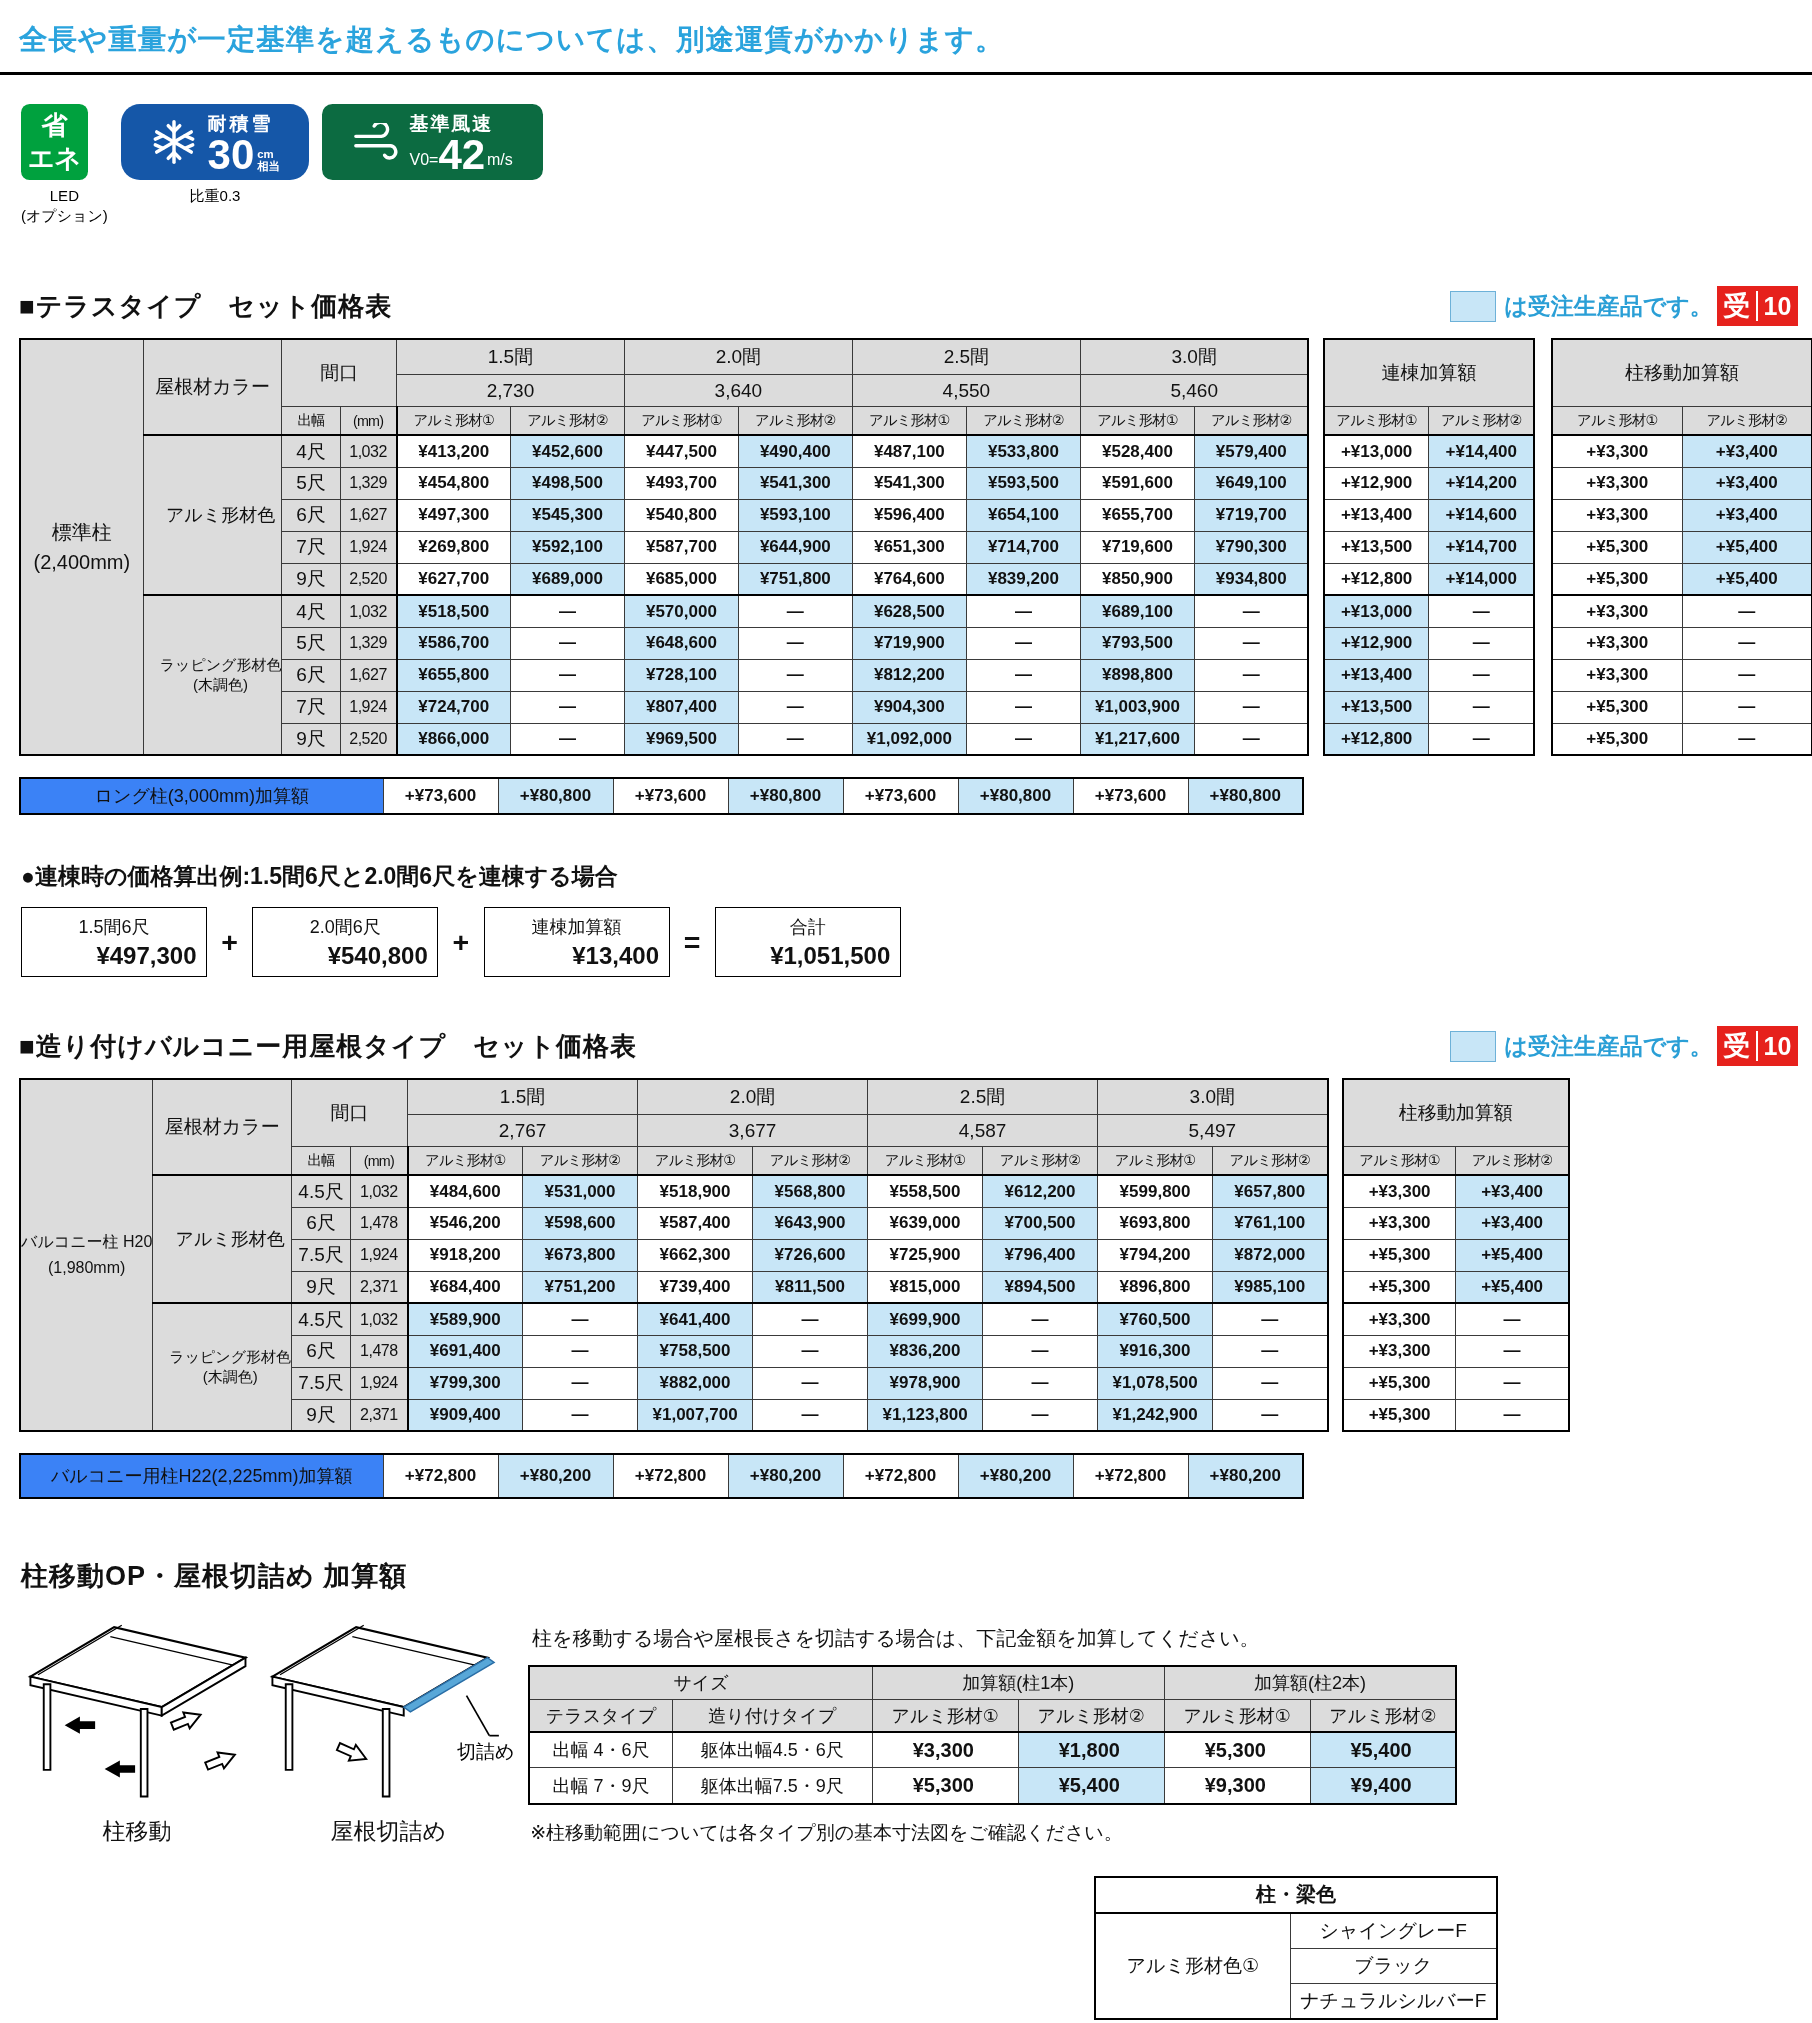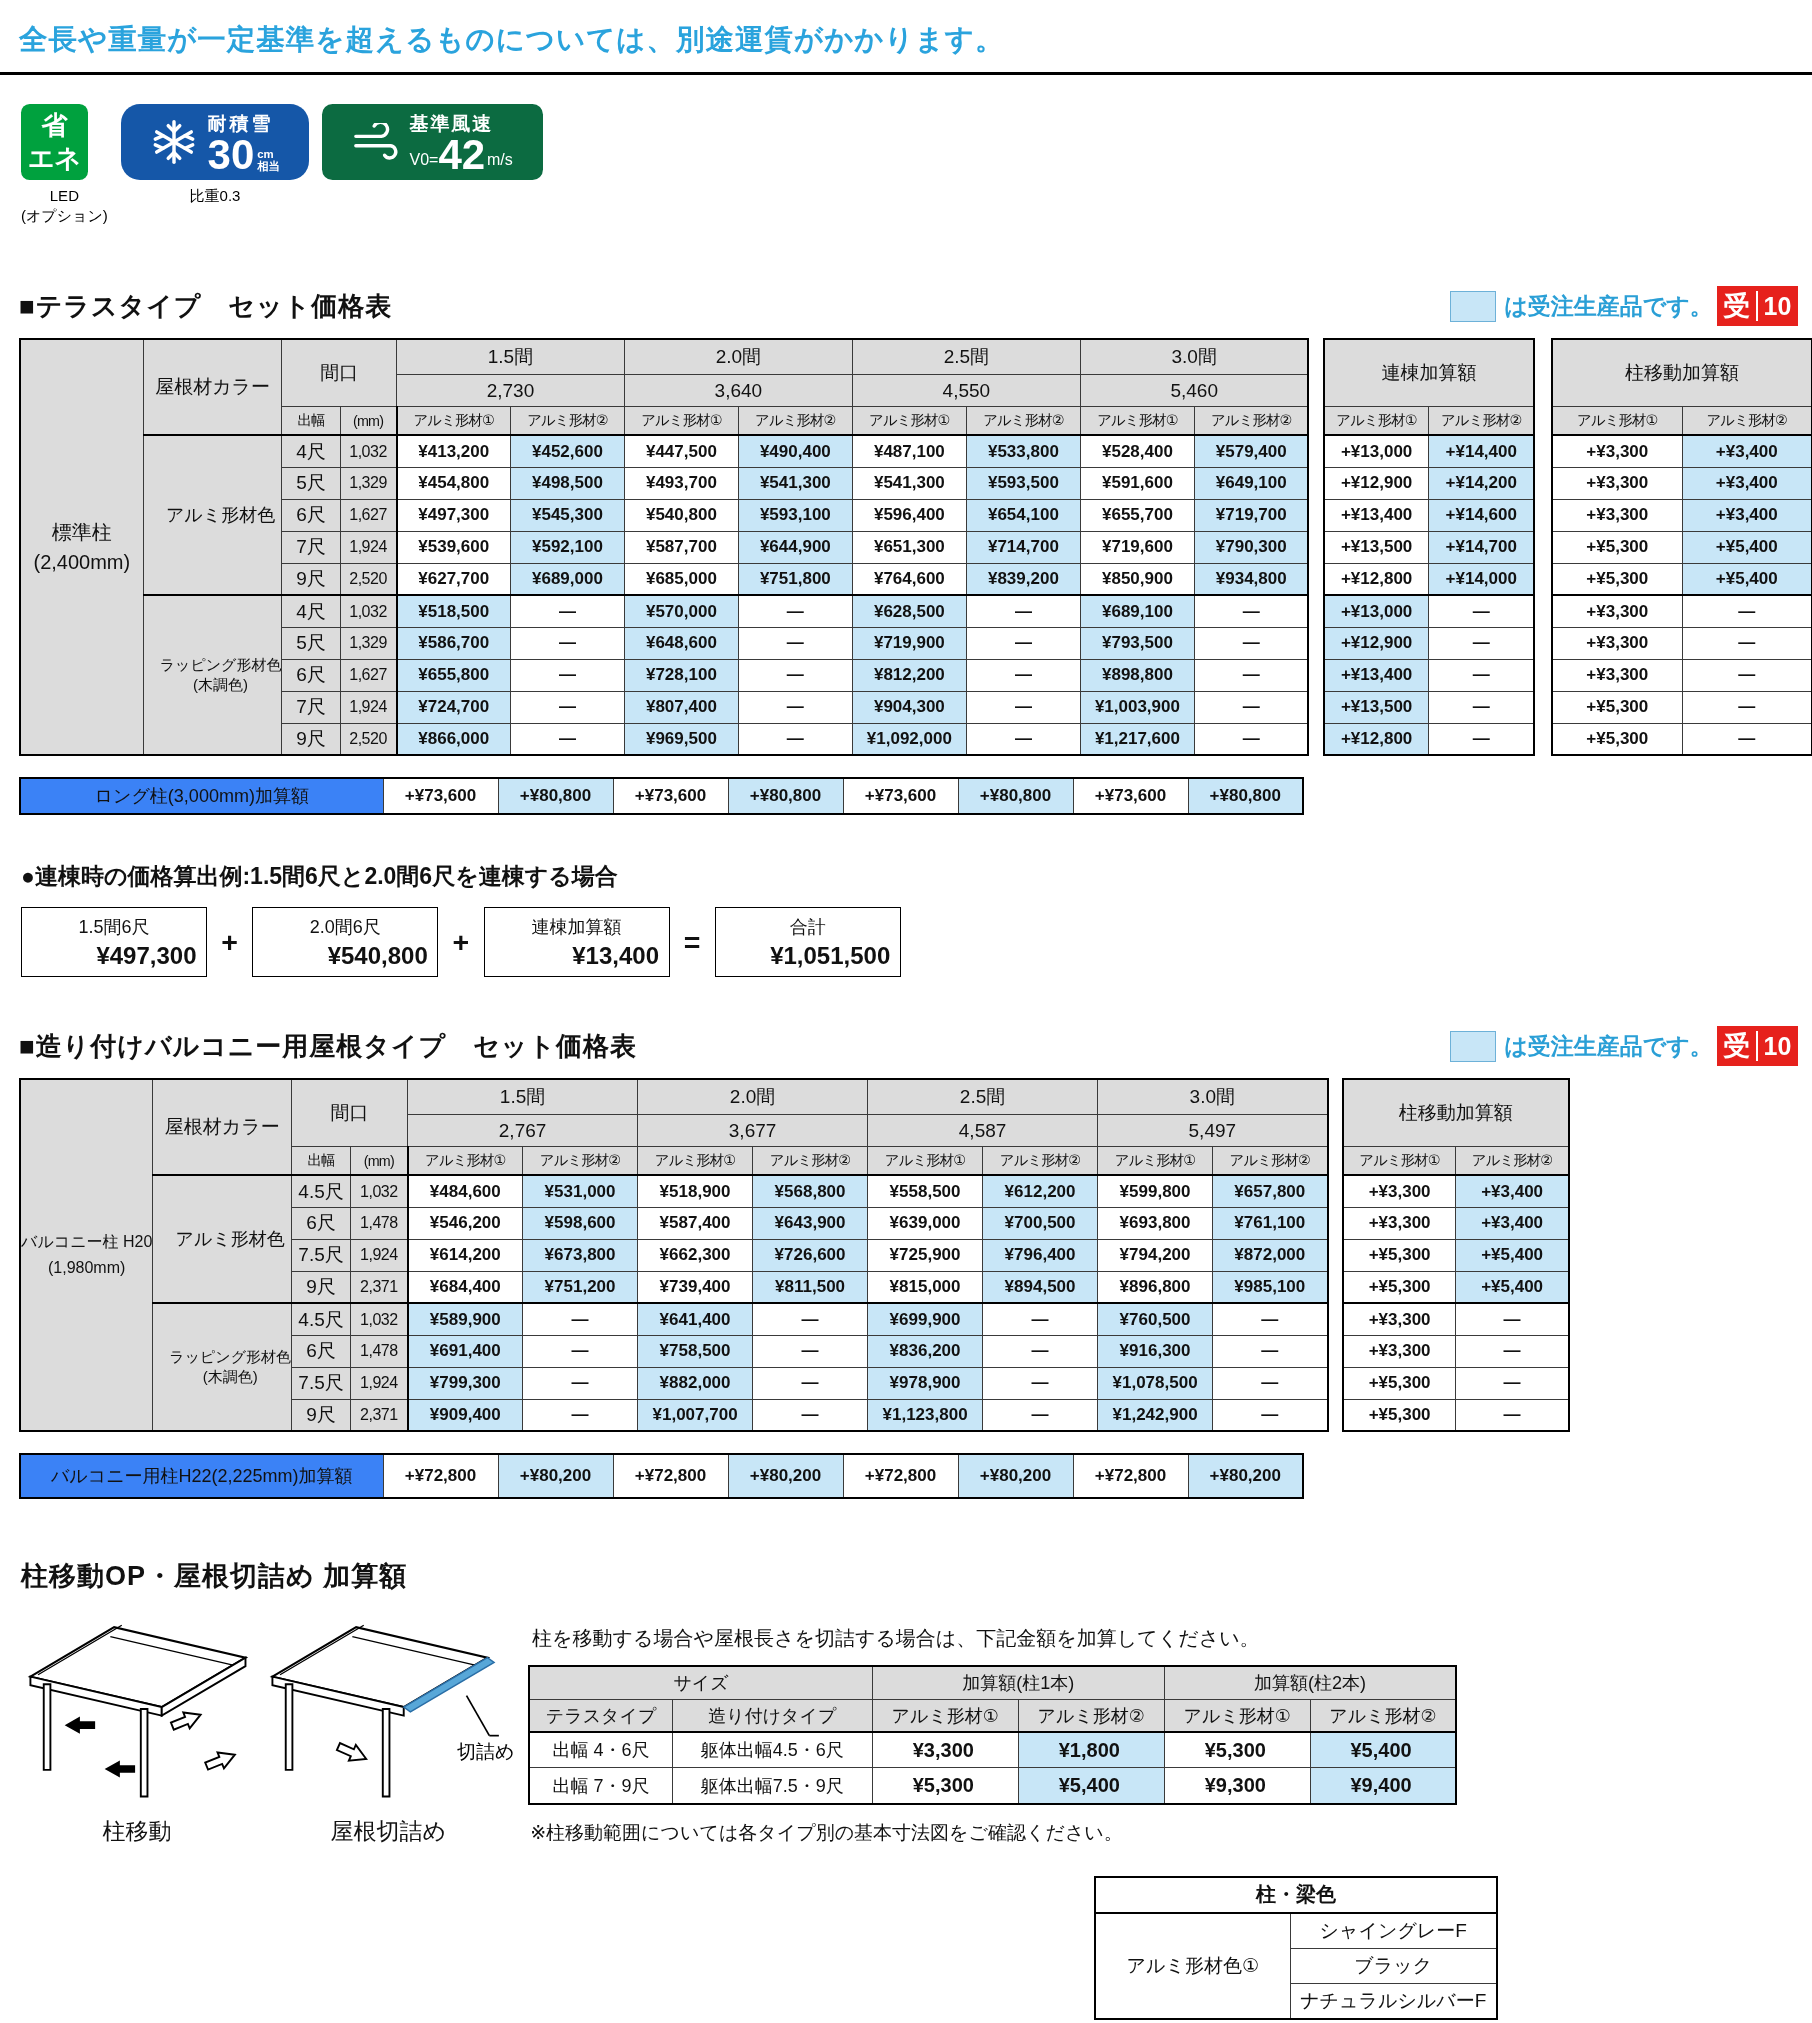--- a/index.html
+++ b/index.html
@@ -258,21 +258,21 @@
             <td class="price">¥540,800</td>
             <td class="price blue">¥593,100</td>
             <td class="price">¥596,400</td>
             <td class="price blue">¥654,100</td>
             <td class="price">¥655,700</td>
             <td class="price blue">¥719,700</td>
           </tr>
           <tr style="height: 32px;">
             <td class="g sh">7尺</td>
             <td class="g shm">1,924</td>
-            <td class="price bl3">¥539,600</td>
+            <td class="price bl3">¥269,800</td>
             <td class="price blue">¥592,100</td>
             <td class="price">¥587,700</td>
             <td class="price blue">¥644,900</td>
             <td class="price">¥651,300</td>
             <td class="price blue">¥714,700</td>
             <td class="price">¥719,600</td>
             <td class="price blue">¥790,300</td>
           </tr>
           <tr style="height: 32px;">
             <td class="g sh">9尺</td>
@@ -606,21 +606,21 @@
             <td class="price">¥587,400</td>
             <td class="price blue">¥643,900</td>
             <td class="price">¥639,000</td>
             <td class="price blue">¥700,500</td>
             <td class="price">¥693,800</td>
             <td class="price blue">¥761,100</td>
           </tr>
           <tr style="height: 32px;">
             <td class="g sh">7.5尺</td>
             <td class="g shm">1,924</td>
-            <td class="price bl3">¥614,200</td>
+            <td class="price bl3">¥918,200</td>
             <td class="price blue">¥673,800</td>
             <td class="price">¥662,300</td>
             <td class="price blue">¥726,600</td>
             <td class="price">¥725,900</td>
             <td class="price blue">¥796,400</td>
             <td class="price">¥794,200</td>
             <td class="price blue">¥872,000</td>
           </tr>
           <tr style="height: 32px;">
             <td class="g sh">9尺</td>

